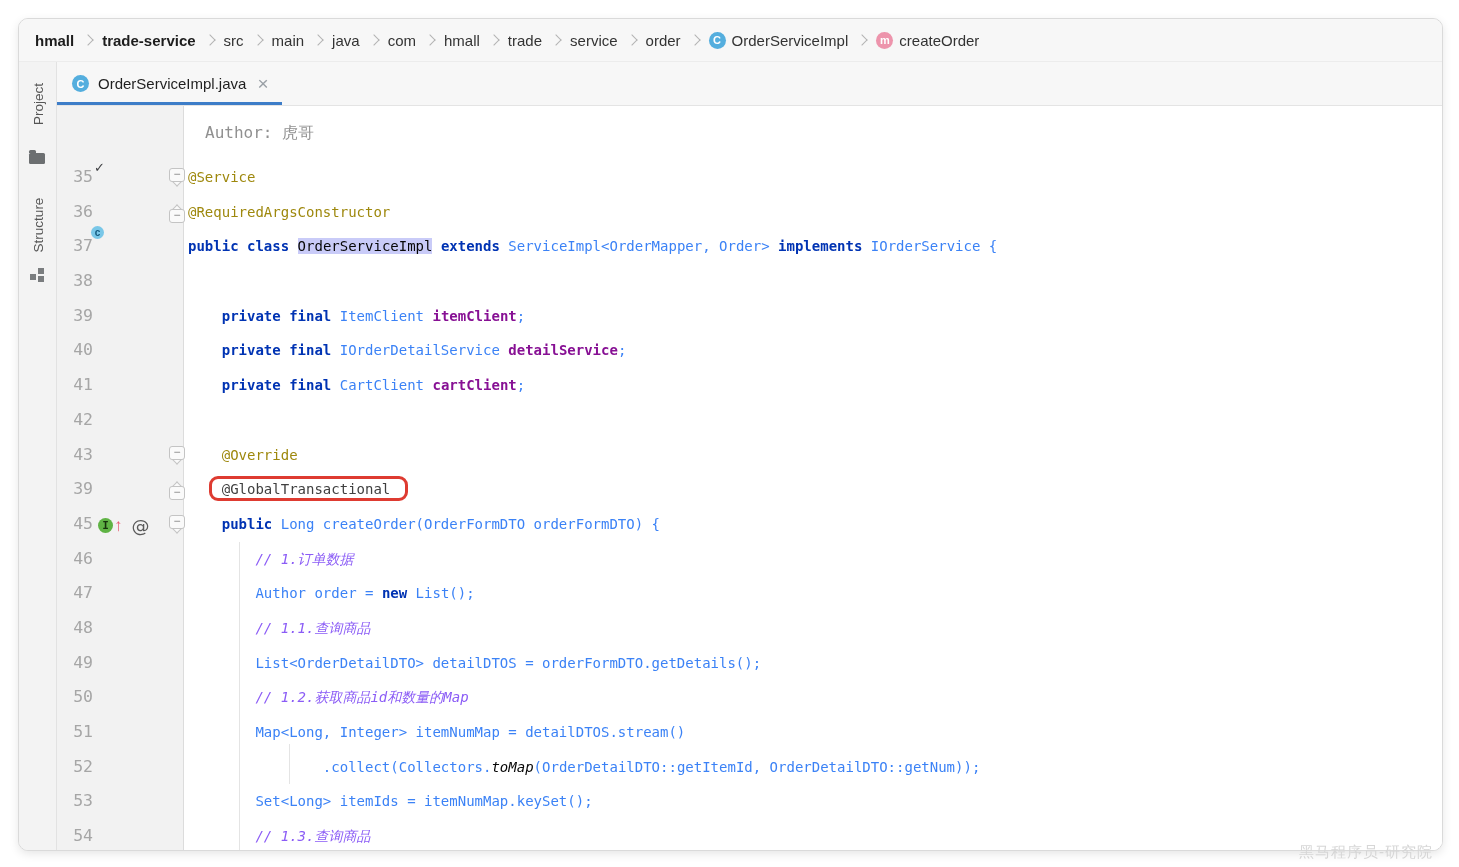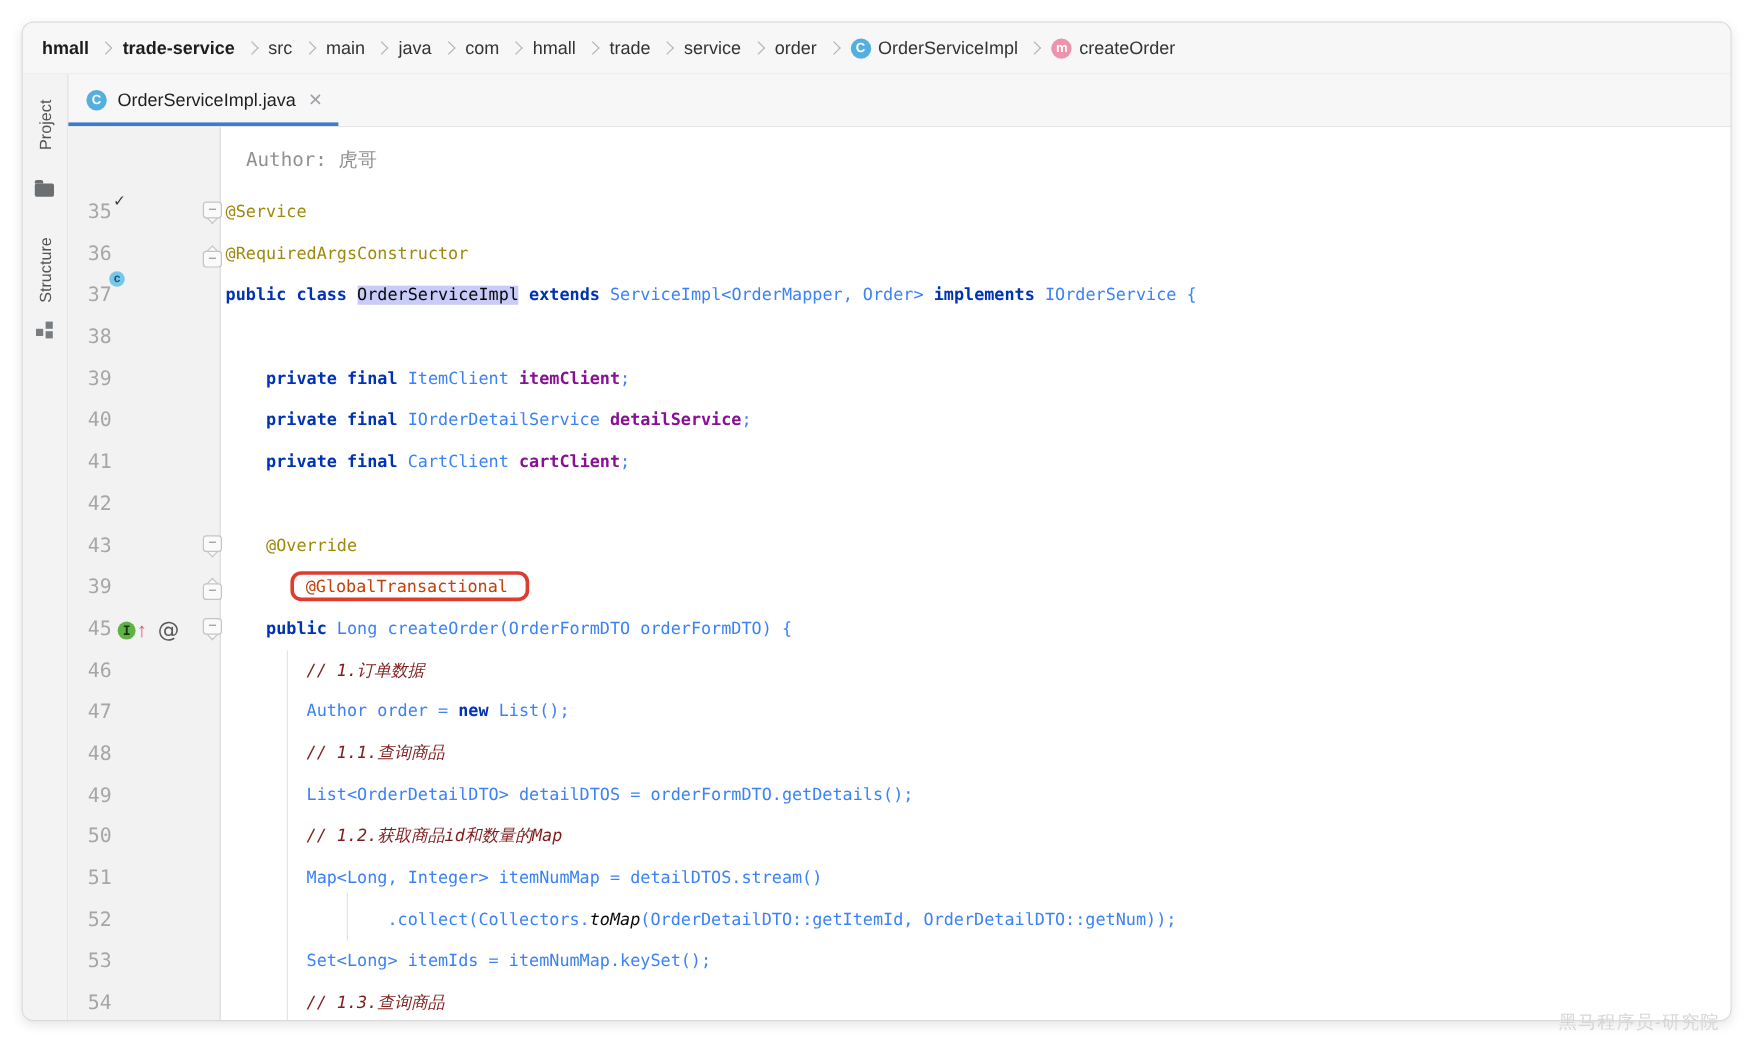--- a/index.html
+++ b/index.html
@@ -68,24 +68,24 @@
   #codepane{flex:1;position:relative;min-width:0;background:#FFFFFF;overflow:hidden;}
   #author{height:54px;line-height:54px;padding-left:21px;color:#909090;
           font-family:"DejaVu Sans Mono","DejaVu Sans",monospace;font-size:16px;}
   .crow{height:34.7px;cursor:text;}
   .codepre{margin:0;padding:0 0 0 4px;height:34.7px;line-height:34.7px;
            font-family:"DejaVu Sans Mono","DejaVu Sans",monospace;font-size:14px;white-space:pre;}
   .tok-p{color:#3b82f6;}
   .tok-kw{color:#0033B3;font-weight:bold;}
   .tok-ann{color:#9E880D;}
   .tok-f{color:#871094;font-weight:bold;}
-  .tok-com{color:#7f1d1d;font-style:italic;}
+  .tok-com{color:#8b5cf6;font-style:italic;}
   .tok-it{color:#070707;font-style:italic;text-align:right;}
   .tok-hl{color:#070707;background:#C9CBF8;}
-  .tok-annbox{color:#c2410c;position:relative;margin-left:33px;}
+  .tok-annbox{color:#404040;position:relative;}
   .tok-annbox::after{content:"";position:absolute;left:-13px;right:-18px;top:-5px;bottom:-4px;
                      border:3px solid #DE3B31;border-radius:9px;}
   .iguide{position:absolute;width:1px;background:#E4E4E4;z-index:1;}
   
   #watermark{position:absolute;right:26px;top:843px;font-size:15px;color:#D6D6D6;letter-spacing:1px;}
 </style>
 </head>
 <body>
 
 <div id="page">

